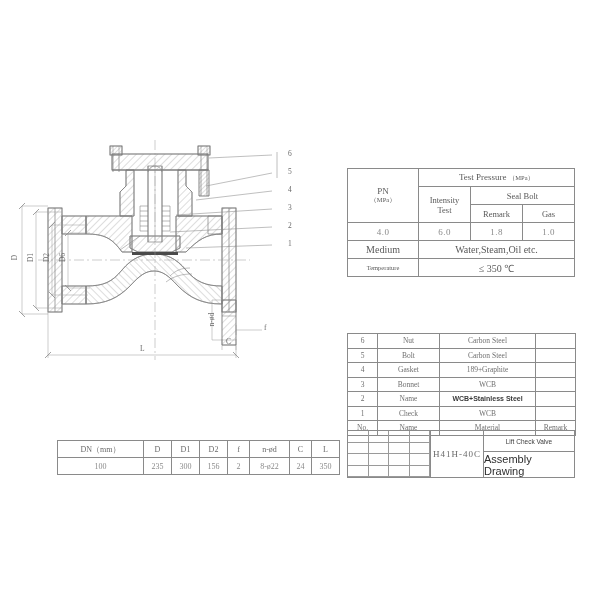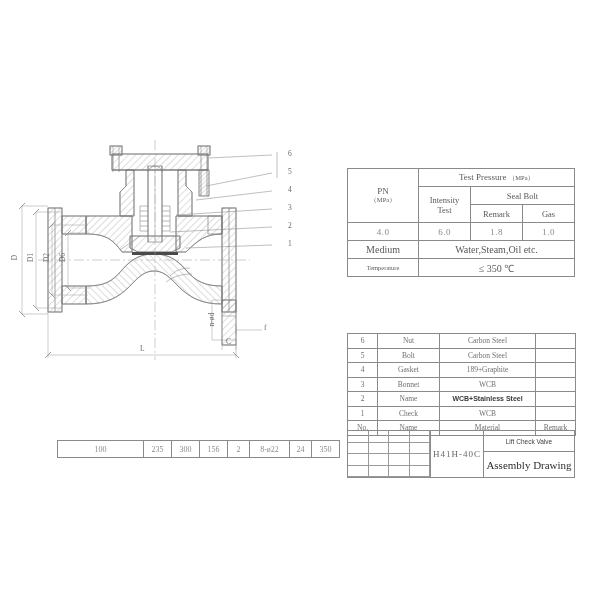--- a/index.html
+++ b/index.html
@@ -40,21 +40,21 @@
   #tb-grid div{border-right:1px solid #9a9a9a;border-bottom:1px solid #9a9a9a;
        box-sizing:border-box;}
   #tb-model{flex:1;display:flex;align-items:center;justify-content:center;
        border-right:1px solid #8a8a8a;border-left:1px solid #8a8a8a;
        font-size:9px;letter-spacing:1px;color:#6a6a6a;}
   #tb-right{width:90px;display:flex;flex-direction:column;}
   #tb-sub{height:20px;display:flex;align-items:center;justify-content:center;
        border-bottom:1px solid #8a8a8a;font-family:"Liberation Sans",sans-serif;
        font-size:6.5px;color:#3c3c3c;}
   #tb-main{flex:1;display:flex;align-items:center;justify-content:center;
-       font-family:Liberation Serif, serif;font-size:11px;color:#2e2e2e;}
+       font-family:Liberation Sans, sans-serif;font-size:11px;color:#2e2e2e;}
 
   
   .lbl{position:absolute;font-size:7.5px;color:#6a6a6a;
        font-family:"Liberation Serif",serif;}
   .rot{transform:rotate(-90deg);transform-origin:center center;}
   svg{position:absolute;left:0;top:0;}
 </style>
 </head>
 <body>
 
@@ -389,20 +389,30 @@
       <col style="width:86px">
         <col style="width:28px">
         <col style="width:28px">
         <col style="width:28px">
       <col style="width:22px">
         <col style="width:40px">
         <col style="width:22px">
         <col style="width:28px">
     </colgroup>
     <tbody>
+        <tr>
+      <td>DN（mm）</td>
+      <td>D</td>
+      <td>D1</td>
+      <td>D2</td>
+      <td>f</td>
+      <td>n-ød</td>
+      <td>C</td>
+      <td>L</td>
+    </tr>
     <tr>
       <td class="v">100</td>
       <td class="v">235</td>
       <td class="v">300</td>
       <td class="v">156</td>
       <td class="v">2</td>
       <td class="v">8-ø22</td>
       <td class="v">24</td>
       <td class="v">350</td>
     </tr>

